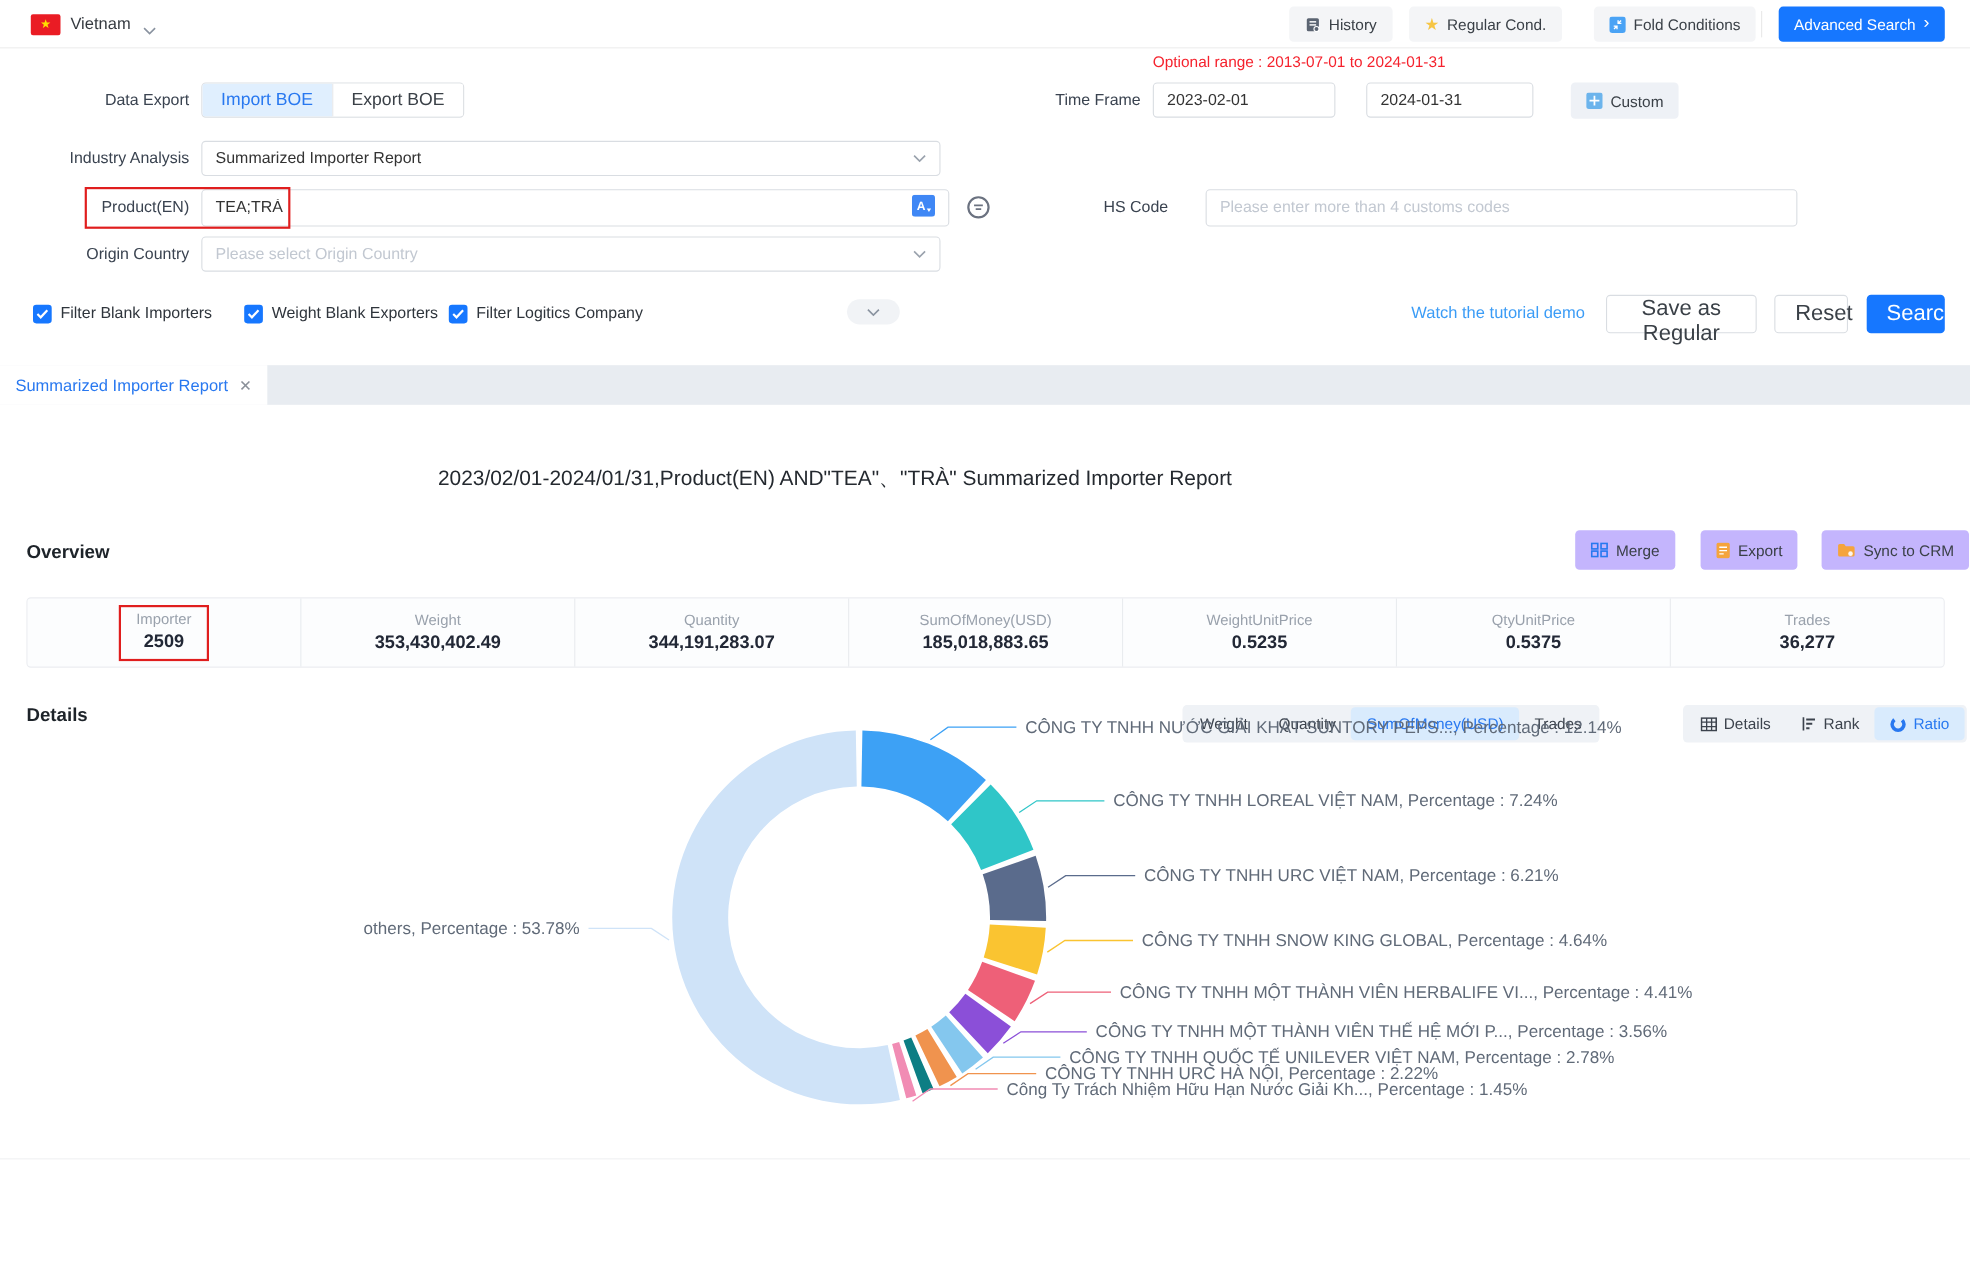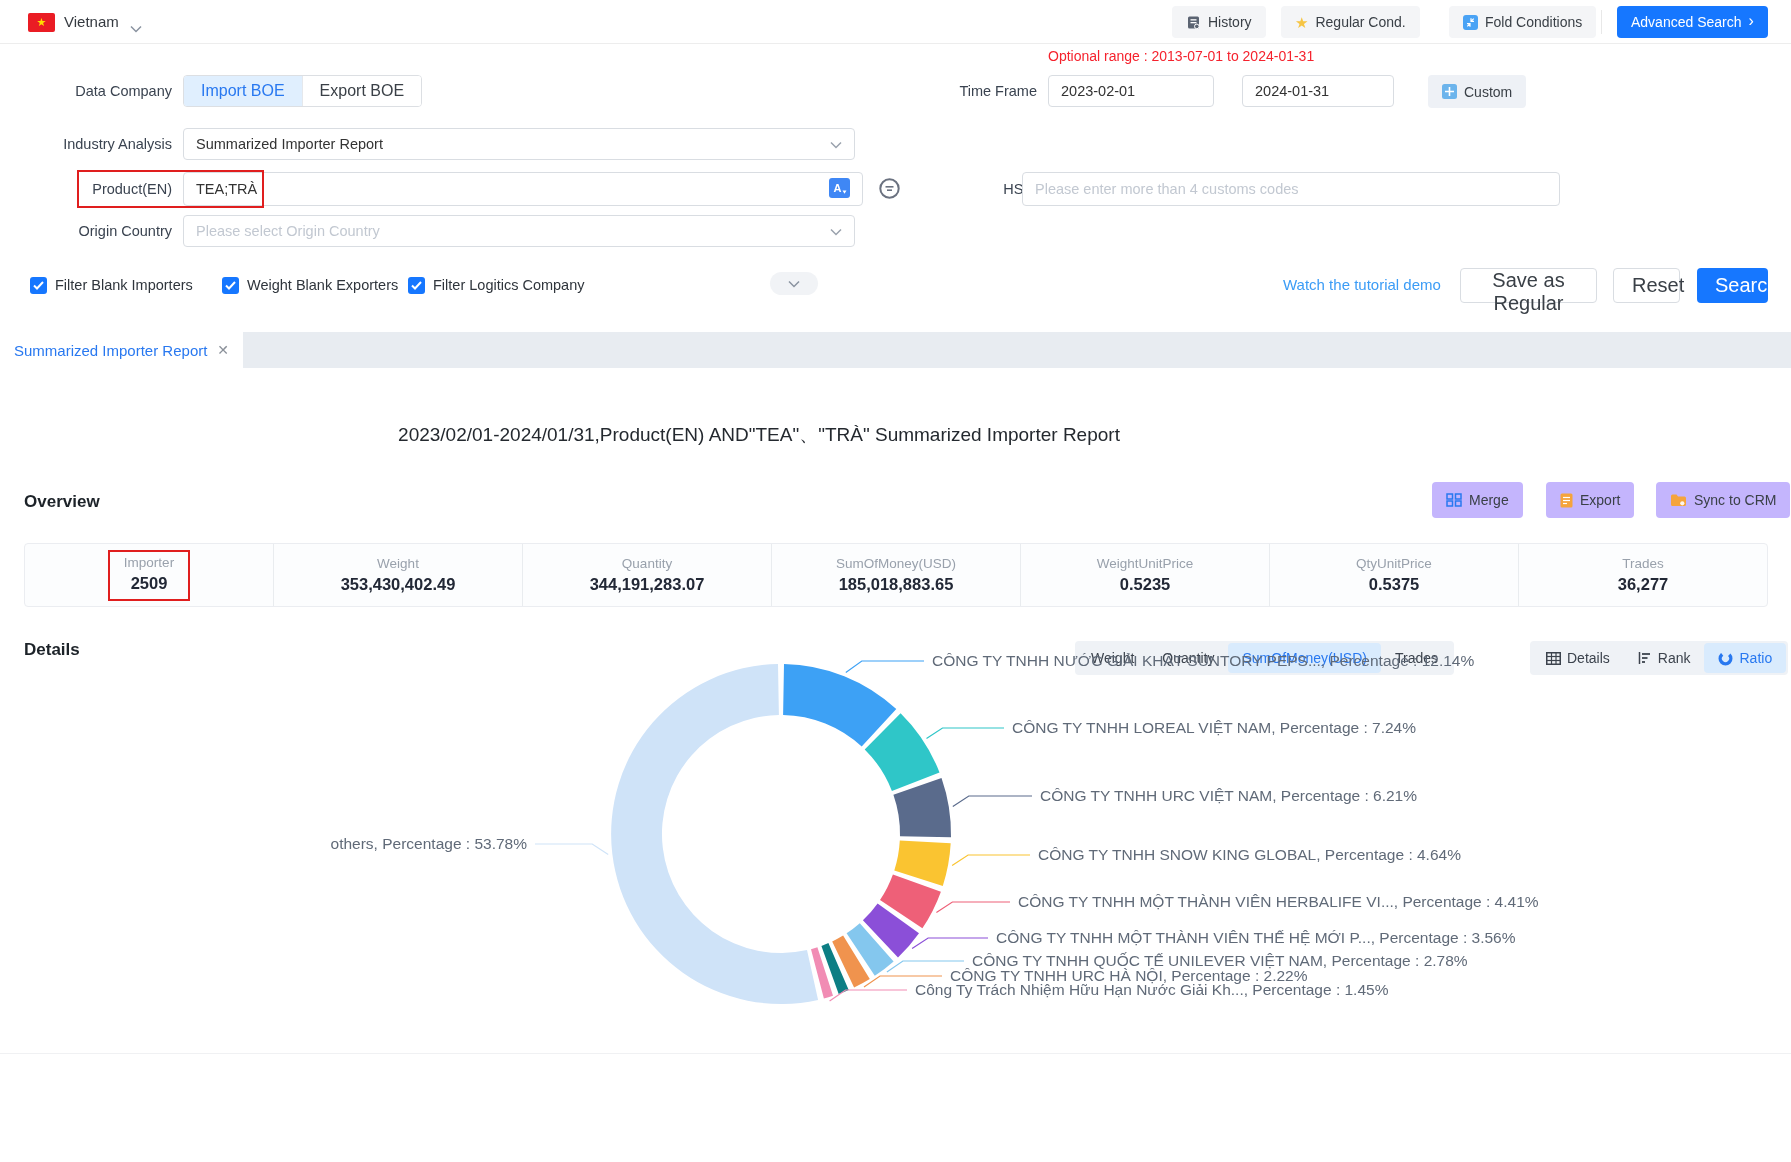--- a/index.html
+++ b/index.html
@@ -120,21 +120,21 @@
         </svg>
       <span>Fold Conditions</span>
     </button>
     <div class="tb-divider"></div>
     <button class="tb-btn btn-primary" style="left:1617px;">
       <span>Advanced Search</span>
       <span class="adv-chevron">›</span>
     </button>
   </div>
 
-  <span class="flabel" style="left:0;top:75px;line-height:32px;">Data Company</span>
+  <span class="flabel" style="left:0;top:75px;line-height:32px;">Data Export</span>
   <div class="seg">
     <div class="seg-item active">Import BOE</div>
     <div class="seg-item">Export BOE</div>
   </div>
 
   <span class="optional">Optional range : 2013-07-01 to 2024-01-31</span>
   <span class="flabel" style="left:865px;top:75px;line-height:33px;">Time Frame</span>
   <div class="inputbox" style="left:1048px;top:75px;width:166px;">
     <input readonly="" value="2023-02-01" style="">
     <span class="chev-right">
@@ -189,21 +189,21 @@
   <span style="position:absolute;left:878px;top:177px;cursor:pointer;">
     <svg width="23" height="23">
         <circle cx="11.5" cy="11.5" r="9.2" fill="none" stroke="#6b7280" stroke-width="2"></circle>
         <line x1="7.5" y1="9.8" x2="15.5" y2="9.8" stroke="#6b7280" stroke-width="1.6"></line>
         <line x1="9" y1="13.2" x2="14" y2="13.2" stroke="#6b7280" stroke-width="1.6"></line>
       </svg>
   </span>
   <div class="red-box" style="left:77px;top:170px;width:187px;height:38px;"></div>
 
   <span class="flabel" style="left:930px;top:172px;line-height:34px;width:132px;">HS Code</span>
-  <div class="inputbox" style="left:1022px;top:172px;width:538px;height:34px;">
+  <div class="inputbox" style="left:1096px;top:172px;width:538px;height:34px;">
     <input placeholder="Please enter more than 4 customs codes" style="">
   </div>
 
   <span class="flabel" style="left:0;top:215px;line-height:32px;">Origin Country</span>
   <div class="inputbox" style="left:183px;top:215px;width:672px;">
     <span class="ph">Please select Origin Country</span>
     <span class="chev-right">
       <svg width="12" height="8" viewBox="0 0 12 8">
           <path d="M1 1.5L6 6.5L11 1.5" stroke="#9aa2ad" stroke-width="1.5" fill="none"></path>
         </svg>

